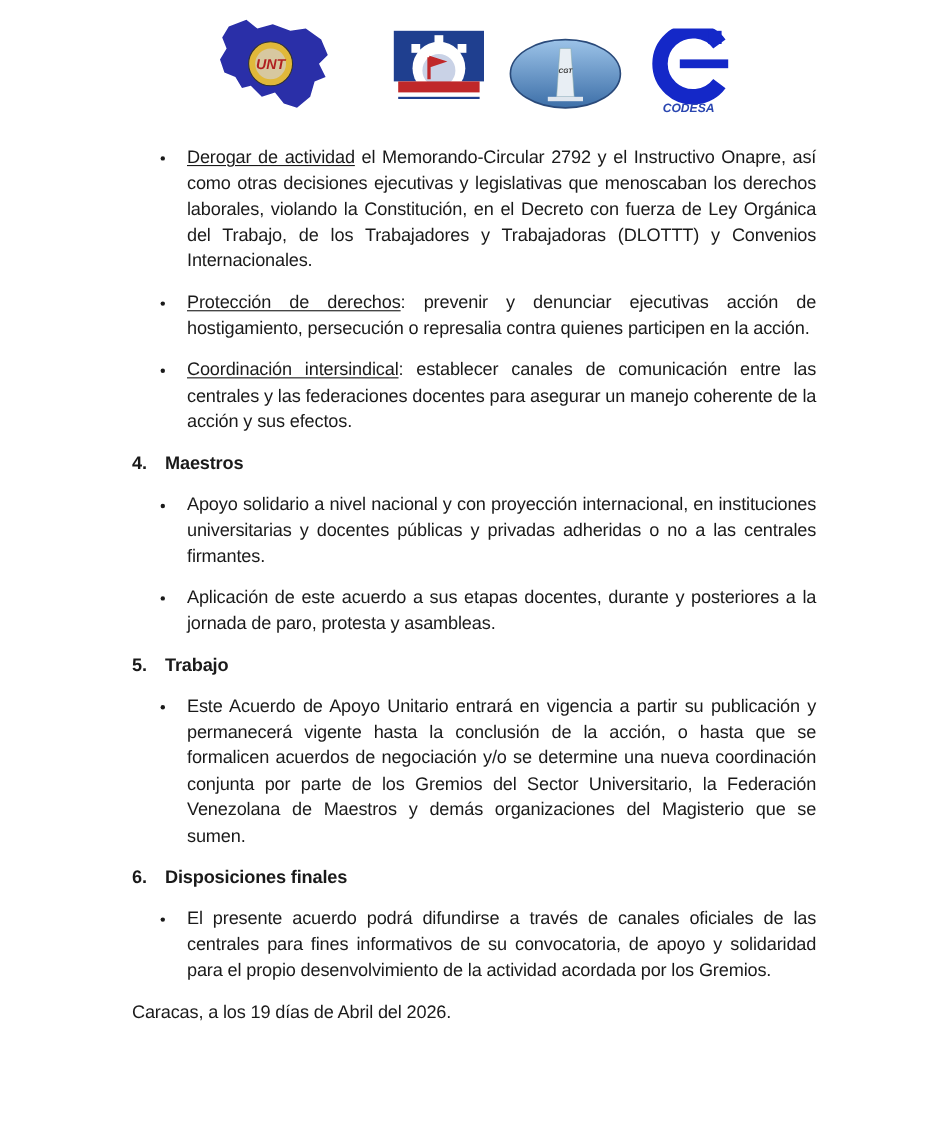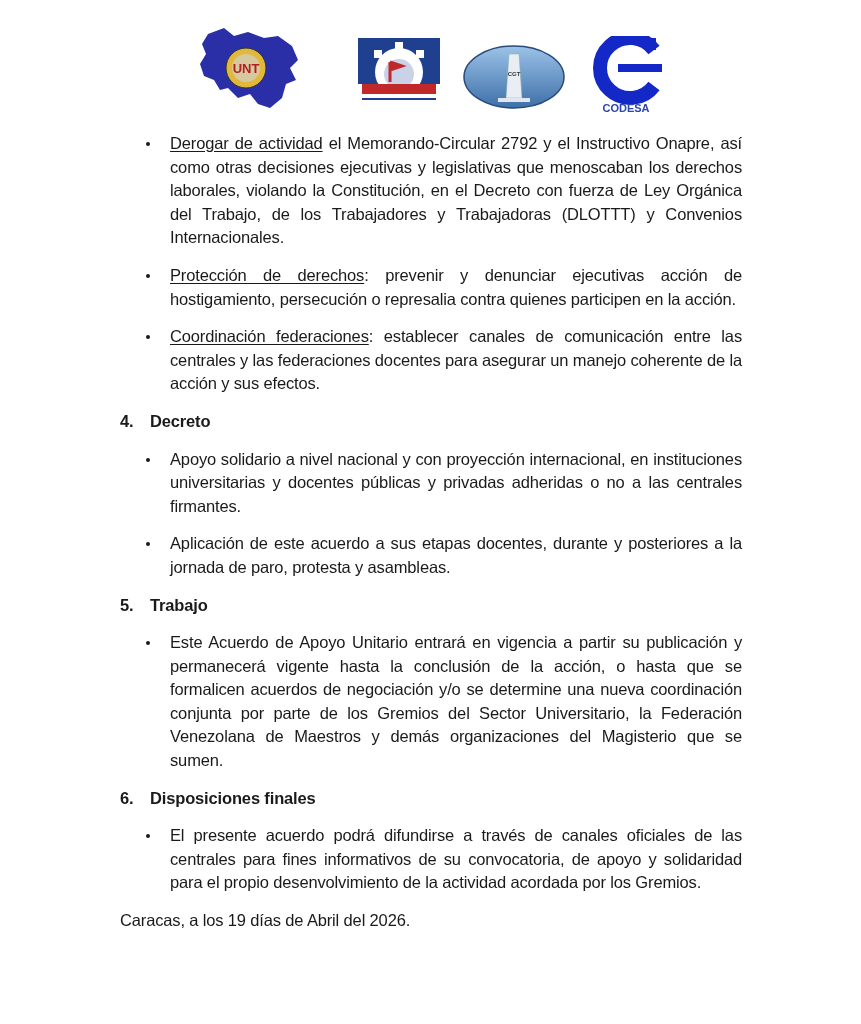--- a/index.html
+++ b/index.html
@@ -1,20 +1,20 @@
 <!DOCTYPE html>
 <html><head>
 <meta charset="utf-8">
 <style>
   html, body { margin: 0; padding: 0; background: #ffffff; }
   body {
     width: 861px; height: 1024px; position: relative; overflow: hidden;
     font-family: "Liberation Sans", sans-serif; color: #1a1a1a;
   }
-  .logos { position: absolute; top: 20px; left: 0; width: 739px; height: 100px; }
+  .logos { position: absolute; top: 10px; left: 0; width: 739px; height: 100px; font-style: italic; }
   .logo { position: absolute; }
   .logo-unt { left: 194px; top: 4px; width: 110px; height: 88px; }
   .logo-cbst { left: 356px; top: 16px; width: 86px; height: 66px; }
   .logo-cgt { left: 462px; top: 24px; width: 104px; height: 66px; }
   .logo-codesa { left: 588px; top: 16px; width: 76px; height: 80px; }
 
   .content {
     position: absolute; left: 120px; top: 132px; width: 622px;
     font-size: 16.5px; line-height: 23.6px; letter-spacing: -0.15px;
   }
@@ -85,27 +85,27 @@
     <li class="bullet">
       <span class="dot"></span>
       <span class="u">Derogar de actividad</span><span> el Memorando-Circular 2792 y el Instructivo Onapre, así como otras decisiones ejecutivas y legislativas que menoscaban los derechos laborales, violando la Constitución, en el Decreto con fuerza de Ley Orgánica del Trabajo, de los Trabajadores y Trabajadoras (DLOTTT)  y Convenios Internacionales.</span>
     </li>
     <li class="bullet">
       <span class="dot"></span>
       <span class="u">Protección de derechos</span><span>: prevenir y denunciar ejecutivas acción de hostigamiento, persecución o represalia contra quienes participen en la acción.</span>
     </li>
     <li class="bullet">
       <span class="dot"></span>
-      <span class="u">Coordinación federaciones</span><span>: establecer canales de comunicación entre las centrales y las federaciones docentes para asegurar un manejo coherente de la acción y sus efectos.</span>
+      <span class="u">Coordinación intersindical</span><span>: establecer canales de comunicación entre las centrales y las federaciones docentes para asegurar un manejo coherente de la acción y sus efectos.</span>
     </li>
   </ul>
 
   <div class="heading">
     <span class="num">4.</span>
-    <span>Decreto</span>
+    <span>Maestros</span>
   </div>
   <ul class="bullets">
     <li class="bullet">
       <span class="dot"></span>
       <span>Apoyo solidario a nivel nacional y con proyección internacional, en instituciones universitarias y docentes públicas y privadas adheridas o no a las centrales firmantes.</span>
     </li>
     <li class="bullet">
       <span class="dot"></span>
       <span>Aplicación de este acuerdo a sus etapas docentes, durante y posteriores a la jornada de paro, protesta y asambleas.</span>
     </li>

